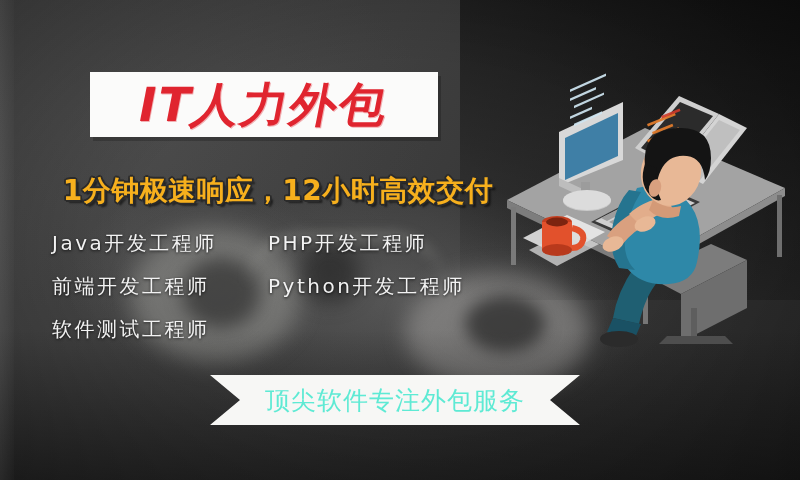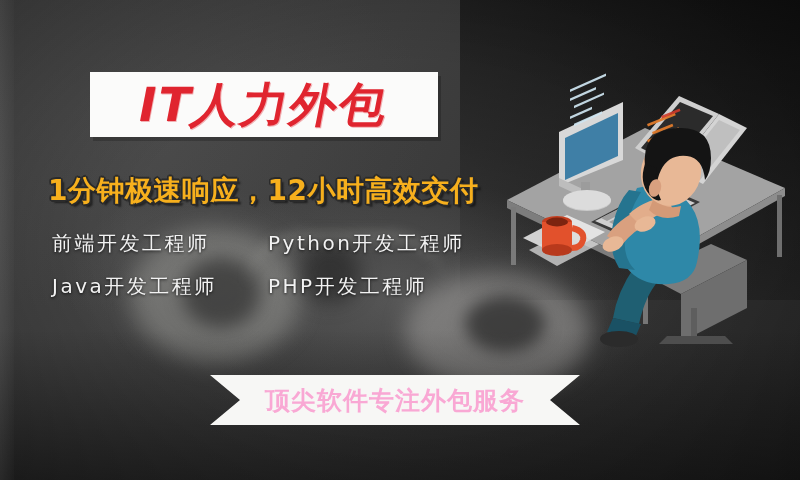--- a/index.html
+++ b/index.html
@@ -46,38 +46,38 @@
     text-shadow:1px 1px 0 rgba(224,37,47,.35);
     font-family:"DejaVu Sans","Liberation Sans",sans-serif;}
 
   
   .subtitle{position:absolute;left:48px;top:172px;width:460px;
     font-size:28px;font-weight:bold;color:#f7b01d;letter-spacing:.5px;white-space:nowrap;
     font-family:"DejaVu Sans","Liberation Sans",sans-serif;
     text-shadow:
       -1.6px 0 #2b2b2b, 1.6px 0 #2b2b2b, 0 -1.6px #2b2b2b, 0 1.6px #2b2b2b,
       -1.4px -1.4px #2b2b2b, 1.4px -1.4px #2b2b2b, -1.4px 1.4px #2b2b2b, 1.4px 1.4px #2b2b2b,
-      3px 3px 2px rgba(0,0,0,.55);}
+      3px 3px 2px rgba(0,0,0,.55); text-align: center;}
 
   
   .jobs{position:absolute;left:52px;top:222px;width:440px;}
   .job-row{display:flex;align-items:center;height:43px;}
   .job-cell{font-size:20px;color:#f2f2f2;letter-spacing:2.5px;white-space:nowrap;
     font-family:"DejaVu Sans","Liberation Sans",sans-serif;
     text-shadow:0 1px 3px rgba(0,0,0,.75);}
   .job-cell.c1{width:216px;}
   .job-cell.c2{width:220px;}
 
   
   .ribbon{position:absolute;left:210px;top:375px;width:370px;height:50px;}
   .ribbon .sheet{position:absolute;inset:0;background:#f7f7f5;
     clip-path:polygon(0 0, 370px 0, 340px 25px, 370px 50px, 0 50px, 30px 25px);
     box-shadow:0 3px 7px rgba(0,0,0,.45);}
   .ribbon .rtext{position:absolute;inset:0;display:flex;align-items:center;justify-content:center;
-    font-size:25px;font-weight:bold;color:#f9a8d4;letter-spacing:1px;white-space:nowrap;
+    font-size:25px;font-weight:normal;color:#5eead4;letter-spacing:1px;white-space:nowrap;
     font-family:"DejaVu Sans","Liberation Sans",sans-serif;}
 
   
   .illus{position:absolute;left:495px;top:60px;width:300px;height:290px;}
   .illus svg{display:block;}
 </style>
 </head>
 <body>
 
 <div class="poster">
@@ -178,28 +178,29 @@
   </div>
 
   <div class="title-banner">
     <span class="title-text">IT人力外包</span>
   </div>
 
   <div class="subtitle">1分钟极速响应，12小时高效交付</div>
 
   <div class="jobs">
     <div class="job-row">
+      <span class="job-cell c1">Java开发工程师</span>
+      <span class="job-cell c2">PHP开发工程师</span>
+    </div>
+    <div class="job-row">
       <span class="job-cell c1">前端开发工程师</span>
       <span class="job-cell c2">Python开发工程师</span>
     </div>
     <div class="job-row">
-      <span class="job-cell c1">Java开发工程师</span>
-      <span class="job-cell c2">PHP开发工程师</span>
-    </div>
-    <div class="job-row">
+      <span class="job-cell c2">软件测试工程师</span>
     </div>
   </div>
 
   <div class="ribbon">
     <div class="sheet"></div>
     <div class="rtext">顶尖软件专注外包服务</div>
   </div>
 
 </div>
 

